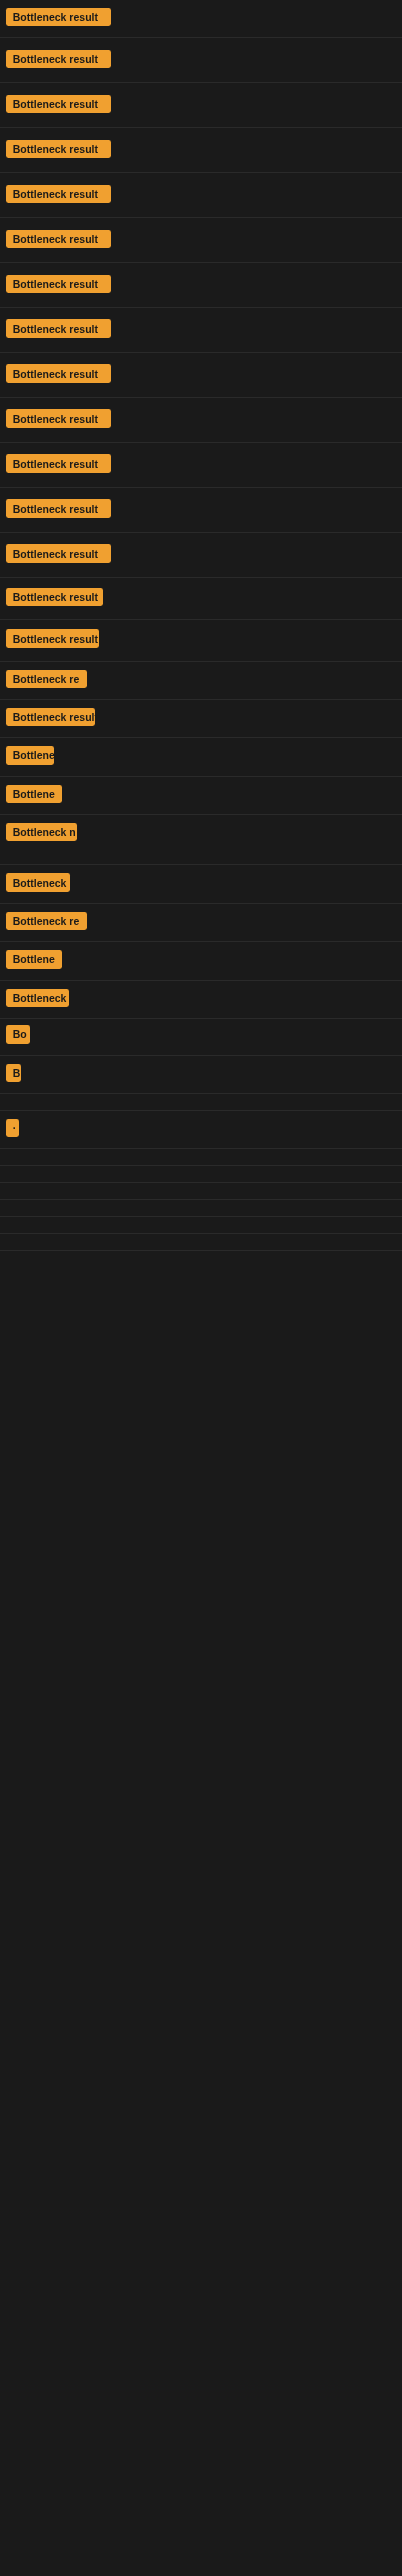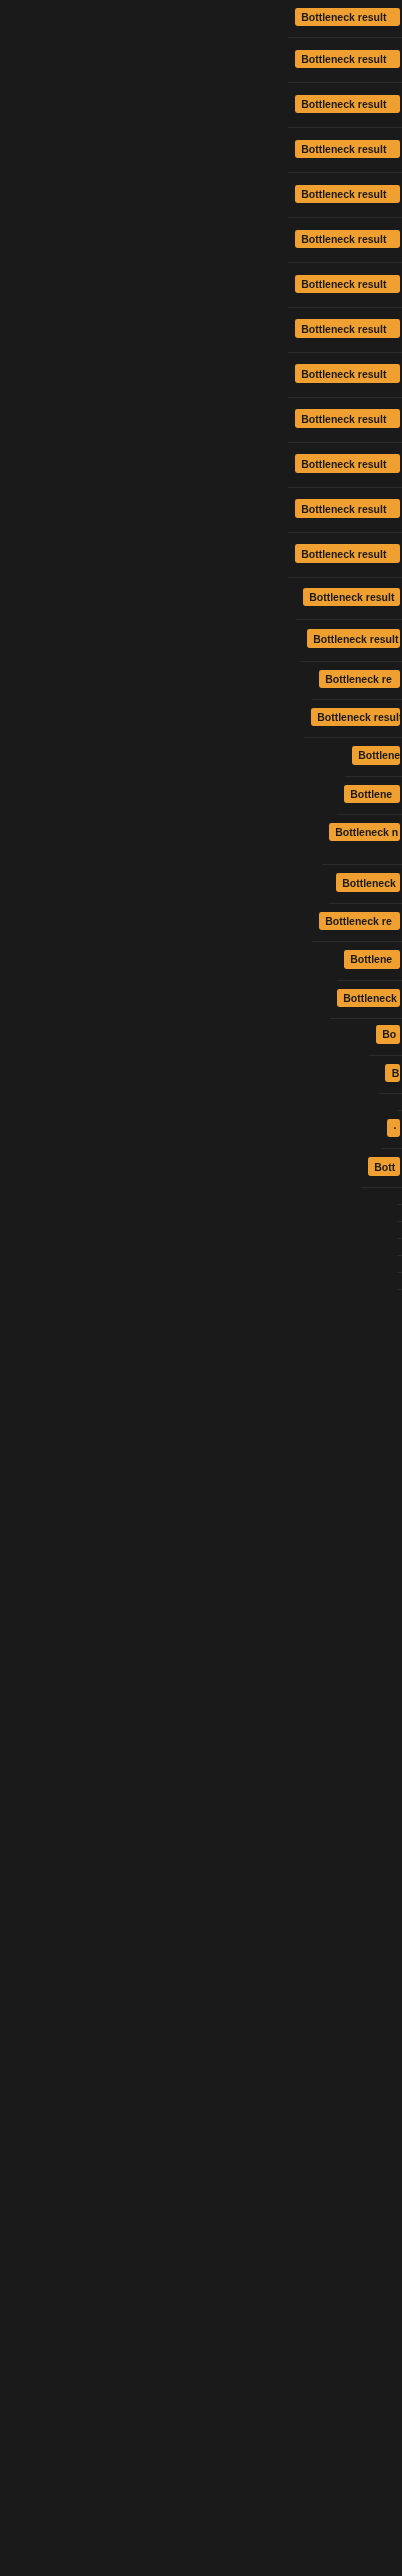--- a/index.html
+++ b/index.html
@@ -33,21 +33,20 @@
       padding: 3.2px 6.4px;
       border-radius: 2.4px;
       margin-left: 3.2px;
       white-space: nowrap;
       overflow: hidden;
     }
 
     .items-container {
       display: flex;
       flex-direction: column;
-      align-items: flex-end;
     }
 
     .item-row {
       padding: 6.4px 3.2px;
       border-bottom: 0.8px solid #2a2a2a;
     }
   </style>
 </head>
 <body>
 
@@ -74,21 +73,20 @@
       <div class="item-row" style="padding-top: 8px; padding-bottom: 8px;"><span class="bottleneck-badge" style="max-width: 56px; width: 56px;">Bottlene</span></div>
       <div class="item-row" style="padding-top: 8px; padding-bottom: 20px;"><span class="bottleneck-badge" style="max-width: 71px; width: 71px;">Bottleneck n</span></div>
       <div class="item-row" style="padding-top: 8px; padding-bottom: 8px;"><span class="bottleneck-badge" style="max-width: 64px; width: 64px;">Bottleneck</span></div>
       <div class="item-row" style="padding-top: 8px; padding-bottom: 8px;"><span class="bottleneck-badge" style="max-width: 81px; width: 81px;">Bottleneck re</span></div>
       <div class="item-row" style="padding-top: 8px; padding-bottom: 8px;"><span class="bottleneck-badge" style="max-width: 56px; width: 56px;">Bottlene</span></div>
       <div class="item-row" style="padding-top: 8px; padding-bottom: 8px;"><span class="bottleneck-badge" style="max-width: 63px; width: 63px;">Bottleneck</span></div>
       <div class="item-row" style="padding-bottom: 8px;"><span class="bottleneck-badge" style="max-width: 24px; width: 24px;">Bo</span></div>
       <div class="item-row" style="padding-top: 8px; padding-bottom: 8px;"><span class="bottleneck-badge" style="max-width: 14.5px; width: 14.5px;">B</span></div>
       <div class="item-row" style="padding-top: 8px; padding-bottom: 8px;"></div>
       <div class="item-row" style="padding-top: 8px; padding-bottom: 8px;"><span class="bottleneck-badge" style="max-width: 11.3px; width: 11.3px;">·</span></div>
-      <div class="item-row" style="padding-top: 8px; padding-bottom: 8px;"><span class="bottleneck-badge" style="max-width: 32px; width: 32px;">Bott</span></div>
       <div class="item-row" style="padding-top: 8px; padding-bottom: 8px;"></div>
       <div class="item-row" style="padding-top: 8px; padding-bottom: 8px;"></div>
       <div class="item-row" style="padding-top: 8px; padding-bottom: 8px;"></div>
       <div class="item-row" style="padding-top: 8px; padding-bottom: 8px;"></div>
       <div class="item-row" style="padding-top: 8px; padding-bottom: 8px;"></div>
       <div class="item-row" style="padding-top: 8px; padding-bottom: 8px;"></div>
       <div style="height: 725px;"></div>
     </div>
 </div>
 

